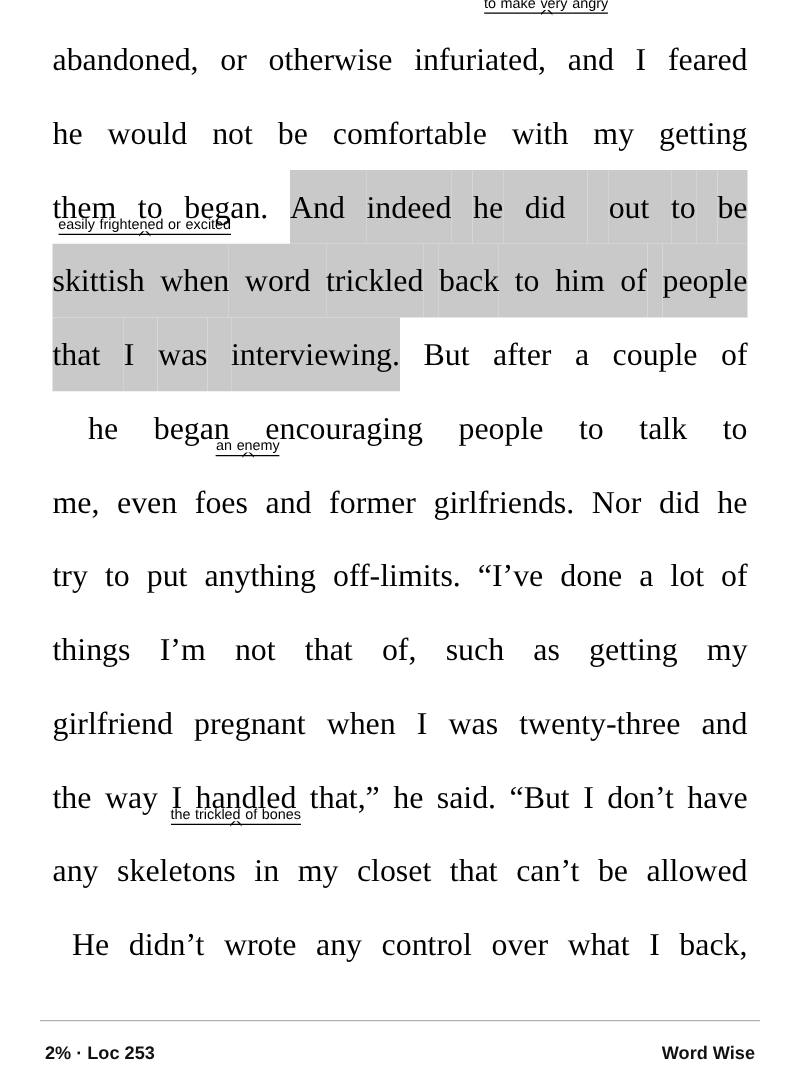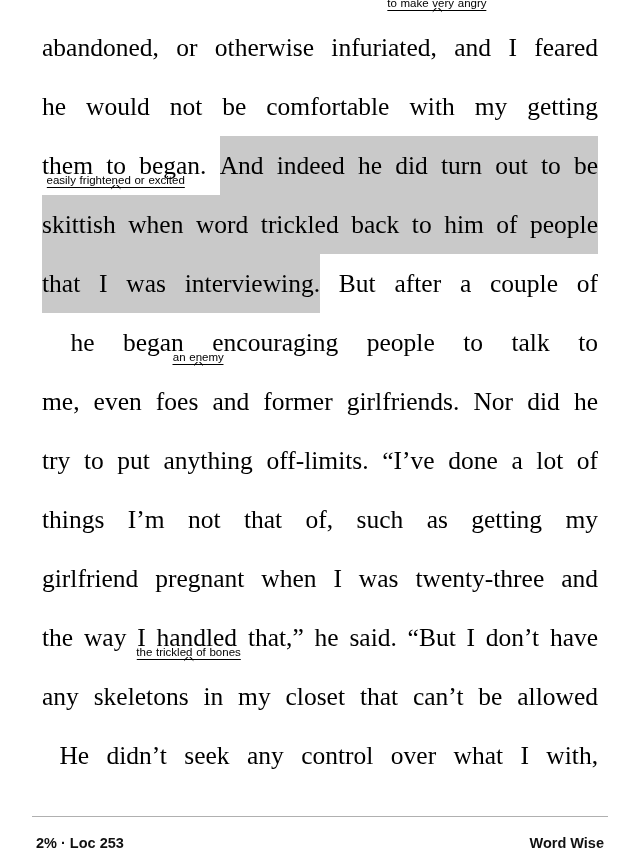--- a/index.html
+++ b/index.html
@@ -159,21 +159,20 @@
         <span class="anchor"><span class="seg">began.</span></span>
         <span class="seg" style="flex: 1 1 auto; min-width: 0px;">&nbsp;</span>
         <span class="anchor"><span class="seg hl">And</span></span>
         <span class="seg hl" style="flex: 1 1 auto; min-width: 0px;">&nbsp;</span>
         <span class="anchor"><span class="seg hl">indeed</span></span>
         <span class="seg hl" style="flex: 1 1 auto; min-width: 0px;">&nbsp;</span>
         <span class="anchor"><span class="seg hl">he</span></span>
         <span class="seg hl" style="flex: 1 1 auto; min-width: 0px;">&nbsp;</span>
         <span class="anchor"><span class="seg hl">did</span></span>
         <span class="seg hl" style="flex: 1 1 auto; min-width: 0px;">&nbsp;</span>
-        <span class="anchor"><span class="seg hl">turn</span></span>
         <span class="seg hl" style="flex: 1 1 auto; min-width: 0px;">&nbsp;</span>
         <span class="anchor"><span class="seg hl">out</span></span>
         <span class="seg hl" style="flex: 1 1 auto; min-width: 0px;">&nbsp;</span>
         <span class="anchor"><span class="seg hl">to</span></span>
         <span class="seg hl" style="flex: 1 1 auto; min-width: 0px;">&nbsp;</span>
         <span class="anchor"><span class="seg hl">be</span></span>
       </span>
       <span class="line just">
         <span class="anchor"><span class="seg hl">skittish</span><span class="gloss"><span class="u">easily frightened or excited</span><span class="caret"></span></span></span>
         <span class="seg hl" style="flex: 1 1 auto; min-width: 0px;">&nbsp;</span>
@@ -343,33 +342,33 @@
         <span class="anchor"><span class="seg">be</span></span>
         <span class="seg" style="flex: 1 1 auto; min-width: 0px;">&nbsp;</span>
         <span class="anchor"><span class="seg">allowed</span></span>
       </span>
       <span class="line just">
         <span class="seg" style="flex: 1 1 auto; min-width: 0px;">&nbsp;</span>
         <span class="anchor"><span class="seg">He</span></span>
         <span class="seg" style="flex: 1 1 auto; min-width: 0px;">&nbsp;</span>
         <span class="anchor"><span class="seg">didn’t</span></span>
         <span class="seg" style="flex: 1 1 auto; min-width: 0px;">&nbsp;</span>
-        <span class="anchor"><span class="seg">seek</span></span>
+        <span class="anchor"><span class="seg">wrote</span></span>
         <span class="seg" style="flex: 1 1 auto; min-width: 0px;">&nbsp;</span>
         <span class="anchor"><span class="seg">any</span></span>
         <span class="seg" style="flex: 1 1 auto; min-width: 0px;">&nbsp;</span>
         <span class="anchor"><span class="seg">control</span></span>
         <span class="seg" style="flex: 1 1 auto; min-width: 0px;">&nbsp;</span>
         <span class="anchor"><span class="seg">over</span></span>
         <span class="seg" style="flex: 1 1 auto; min-width: 0px;">&nbsp;</span>
         <span class="anchor"><span class="seg">what</span></span>
         <span class="seg" style="flex: 1 1 auto; min-width: 0px;">&nbsp;</span>
         <span class="anchor"><span class="seg">I</span></span>
         <span class="seg" style="flex: 1 1 auto; min-width: 0px;">&nbsp;</span>
-        <span class="anchor"><span class="seg">with,</span></span>
+        <span class="anchor"><span class="seg">back,</span></span>
       </span>
     </div>
 
   <div id="footer-rule"></div>
 
   <div id="footer">
     <span>2% · Loc 253</span>
     <span>Word Wise</span>
   </div>
 

